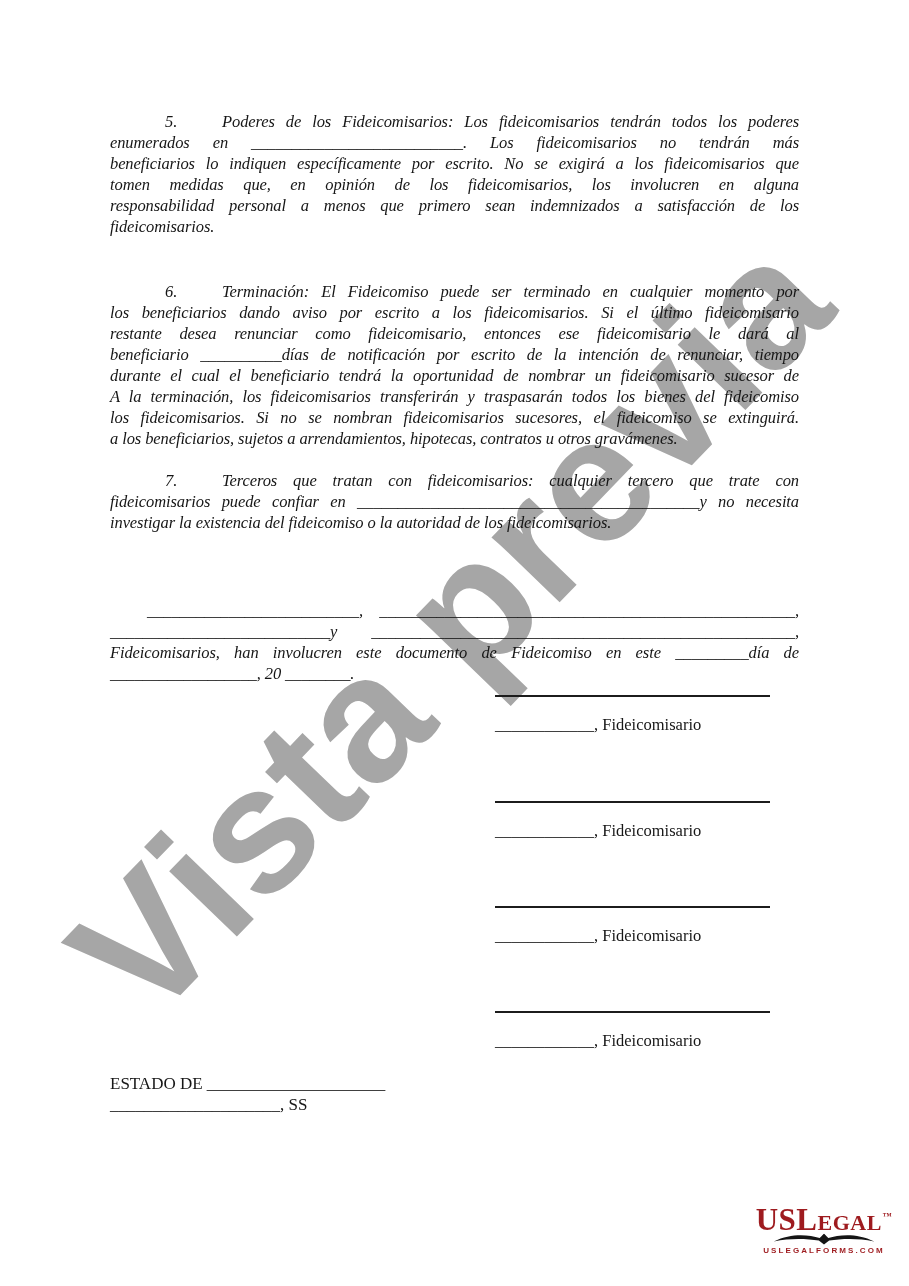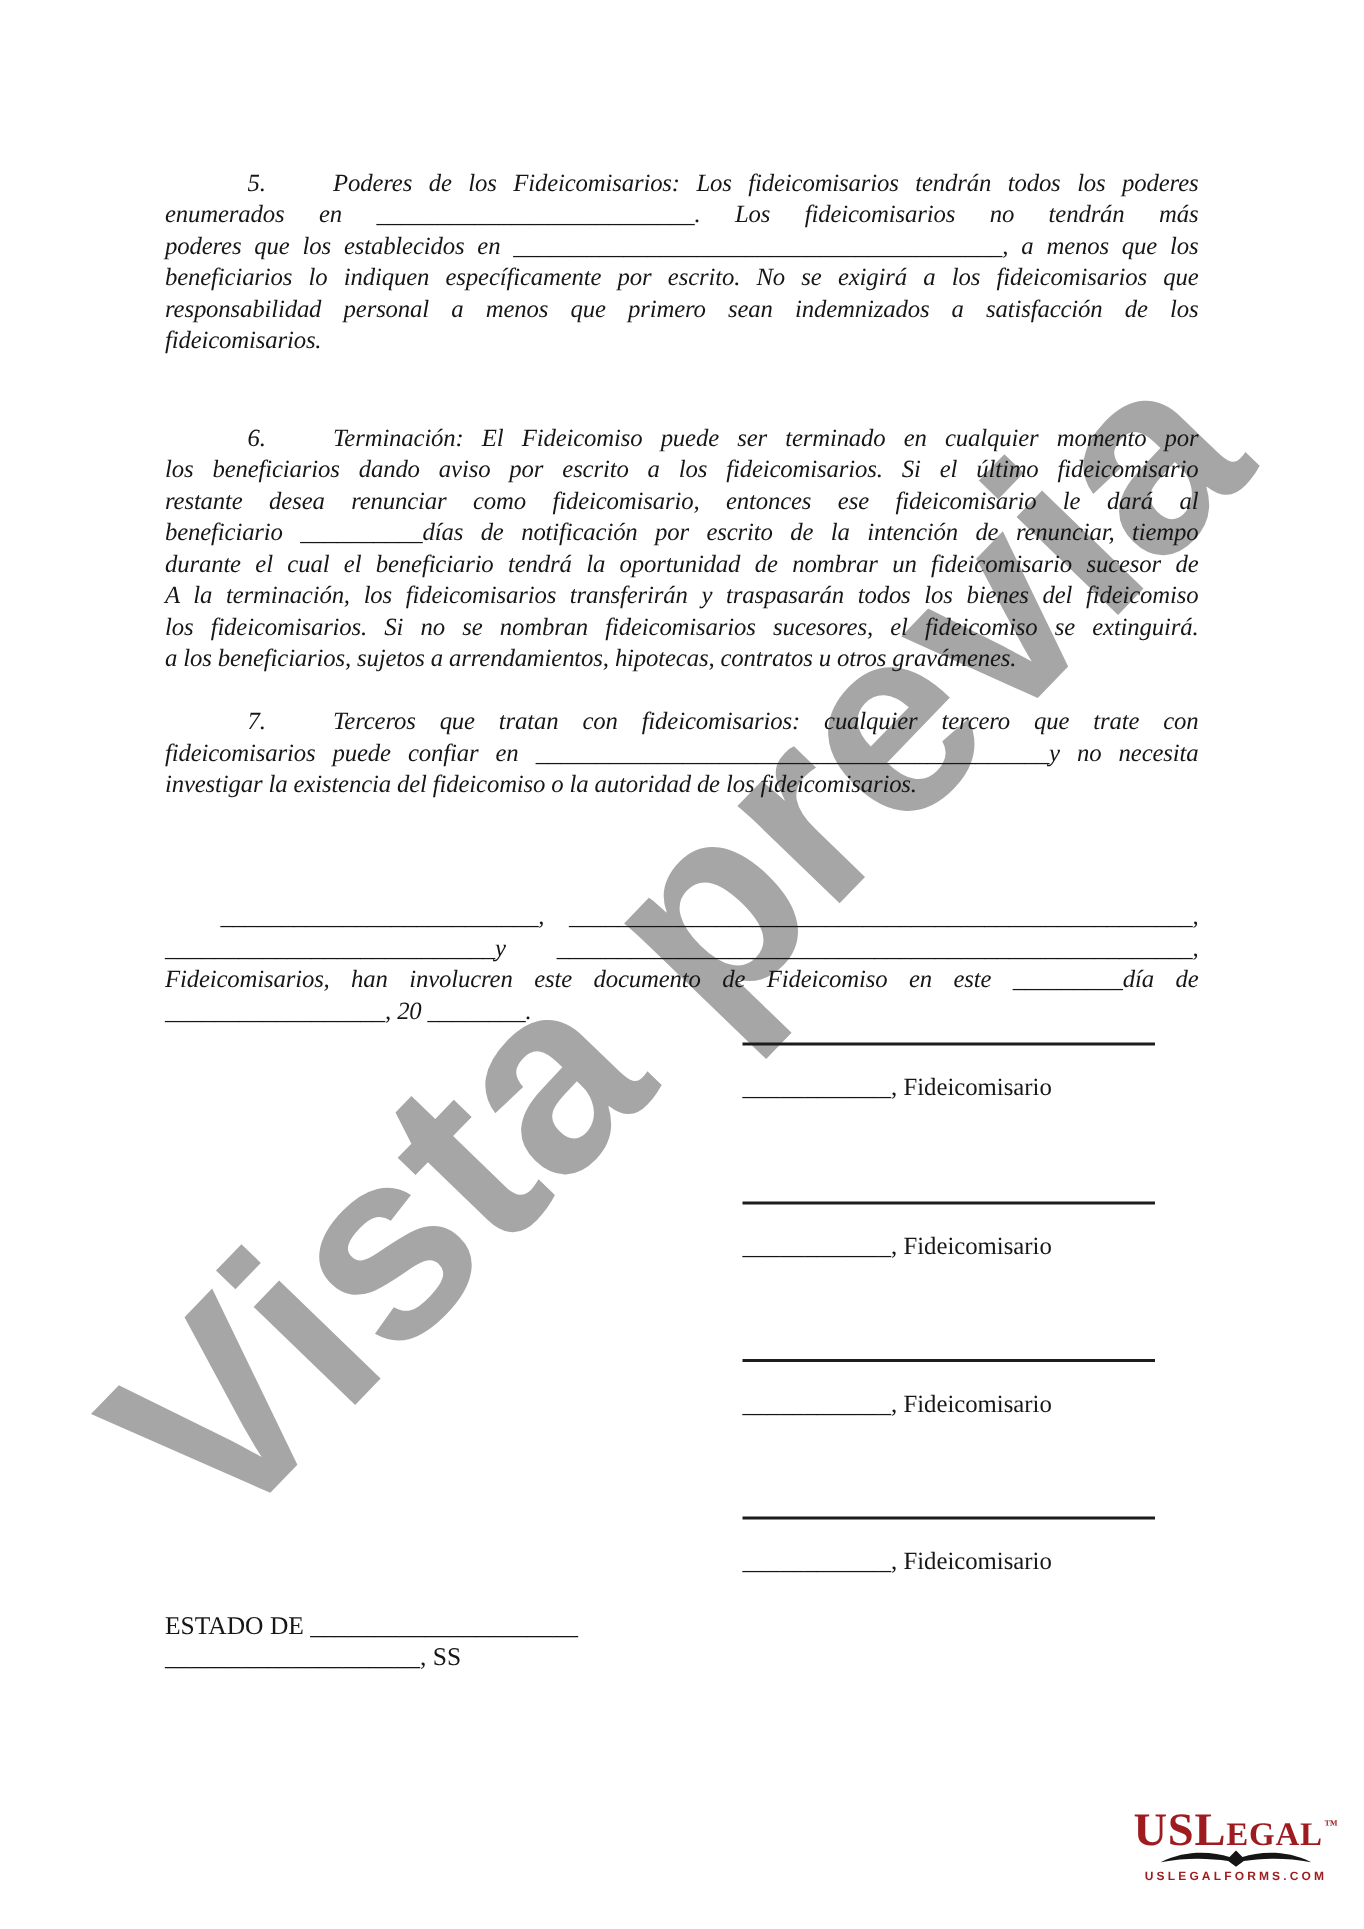--- a/index.html
+++ b/index.html
@@ -77,22 +77,22 @@
 </head>
 <body>
 
 <div class="page">
 
   <div class="watermark">Vista previa</div>
 
   <div class="par p5">
     <div class="line jl"><span class="pnum">5.</span><span>Poderes de los Fideicomisarios: Los fideicomisarios tendrán todos los poderes</span></div>
     <div class="line jl">enumerados en __________________________. Los fideicomisarios no tendrán más</div>
-    <div class="line jl">poderes que los establecidos en ________________________________________, a menos que los</div>
     <div class="line jl">beneficiarios lo indiquen específicamente por escrito. No se exigirá a los fideicomisarios que</div>
+    <div class="line jl">tomen medidas que, en opinión de los fideicomisarios, los involucren en alguna</div>
     <div class="line jl">responsabilidad personal a menos que primero sean indemnizados a satisfacción de los</div>
     <div class="line last">fideicomisarios.</div>
   </div>
 
   <div class="par p6">
     <div class="line jl"><span class="pnum">6.</span><span>Terminación: El Fideicomiso puede ser terminado en cualquier momento por</span></div>
     <div class="line jl">los beneficiarios dando aviso por escrito a los fideicomisarios. Si el último fideicomisario</div>
     <div class="line jl">restante desea renunciar como fideicomisario, entonces ese fideicomisario le dará al</div>
     <div class="line jl">beneficiario __________días de notificación por escrito de la intención de renunciar, tiempo</div>
     <div class="line jl">durante el cual el beneficiario tendrá la oportunidad de nombrar un fideicomisario sucesor de</div>

